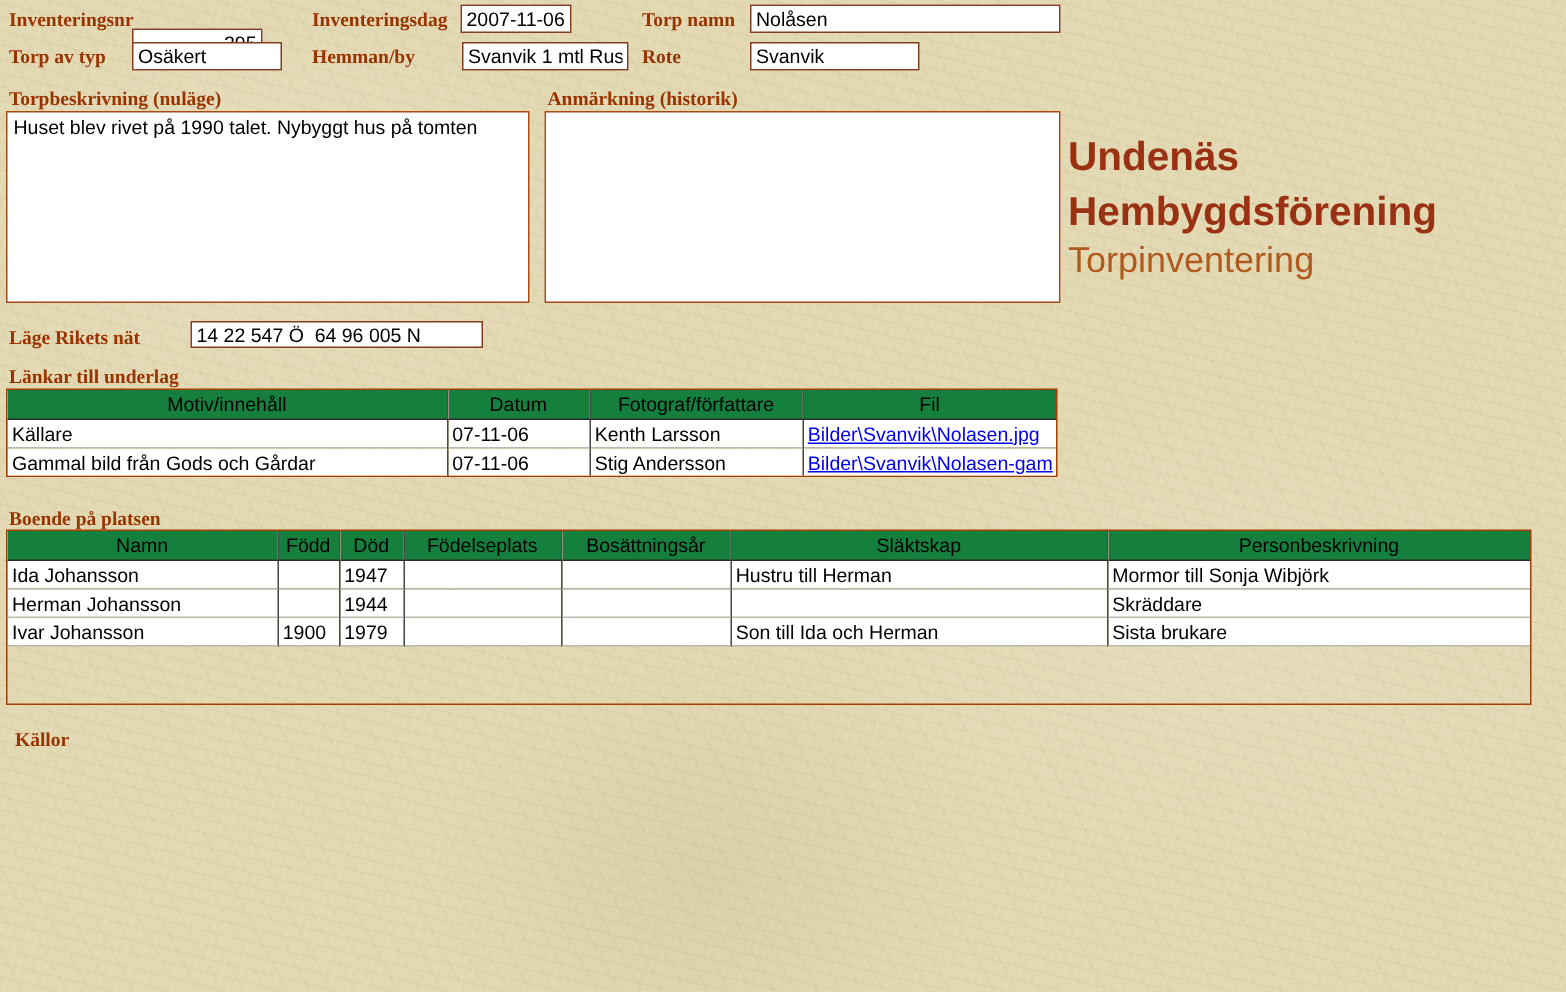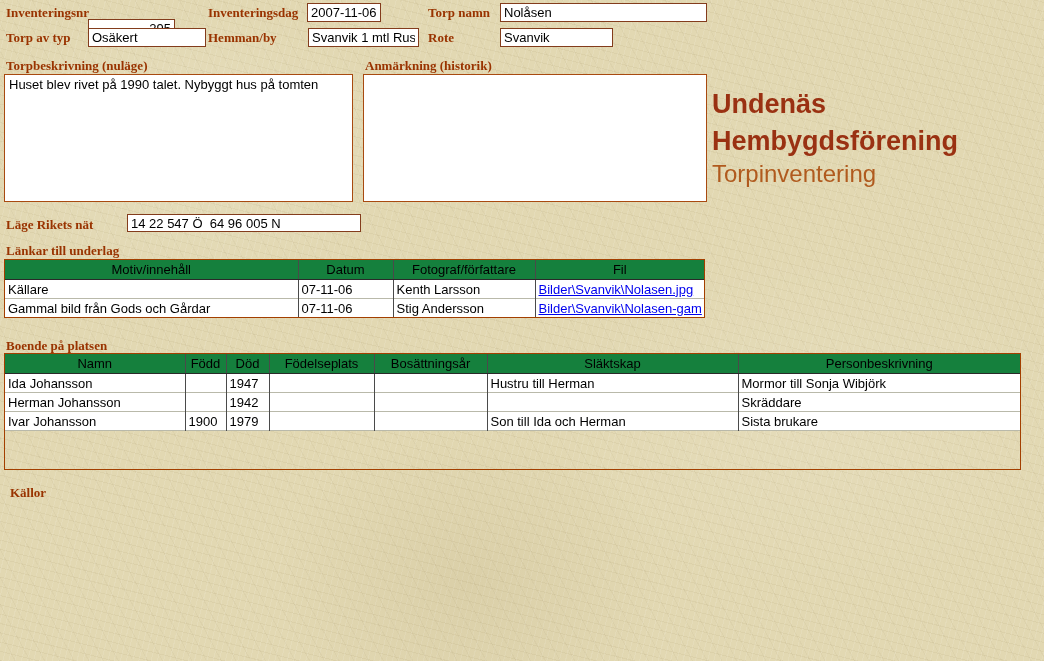--- a/index.html
+++ b/index.html
@@ -73,42 +73,42 @@
   <span class="lbl" style="left:6px;top:5px">Inventeringsnr</span>
   <input class="fld num" style="left: 88px; top: 19px; width: 87px;" value="295">
 
   <span class="lbl" style="left:208px;top:5px">Inventeringsdag</span>
   <input class="fld" style="left: 307px; top: 3px; width: 74px;" value="2007-11-06">
 
   <span class="lbl" style="left:428px;top:5px">Torp namn</span>
   <input class="fld bold" style="left: 500px; top: 3px; width: 207px;" value="Nolåsen">
 
   <span class="lbl" style="left:6px;top:30px">Torp av typ</span>
-  <input class="fld" style="left: 88px; top: 28px; width: 118px;" value="Osäkert">
+  <input class="fld" style="left: 88px; top: 28px; width: 100px;" value="Osäkert">
 
   <span class="lbl" style="left:208px;top:30px">Hemman/by</span>
   <input class="fld" style="left: 308px; top: 28px; width: 111px;" value="Svanvik 1 mtl Rust">
 
   <span class="lbl" style="left:428px;top:30px">Rote</span>
   <input class="fld" style="left: 500px; top: 28px; width: 113px;" value="Svanvik">
 
   <span class="lbl" style="left:6px;top:58px">Torpbeskrivning (nuläge)</span>
   <span class="lbl" style="left:365px;top:58px">Anmärkning (historik)</span>
 
   <textarea class="ta" style="left: 4px; top: 74px; width: 349px; height: 128px;">Huset blev rivet på 1990 talet. Nybyggt hus på tomten</textarea>
   <textarea class="ta" style="left: 363px; top: 74px; width: 344px; height: 128px;"></textarea>
 
   <div class="branding">
     <div class="title">Undenäs</div>
     <div class="title">Hembygdsförening</div>
     <div class="subtitle">Torpinventering</div>
   </div>
 
   <span class="lbl" style="left:6px;top:217px">Läge Rikets nät</span>
-  <input class="fld" style="left: 127px; top: 214px; width: 234px; height: 18px;" value="14 22 547 Ö  64 96 005 N">
+  <input class="fld" style="left: 127px; top: 214px; width: 195px; height: 18px;" value="14 22 547 Ö  64 96 005 N">
 
   <span class="lbl" style="left:6px;top:243px">Länkar till underlag</span>
   <div class="tbl-box" style="left:4px;top:259px;width:701px">
     <table class="data" style="width:699px">
       <colgroup>
           <col style="width:293px">
           <col style="width:95px">
           <col style="width:142px">
           <col style="width:169px">
         </colgroup>
@@ -162,21 +162,21 @@
         <td></td>
         <td>1947</td>
         <td></td>
         <td></td>
         <td>Hustru till Herman</td>
         <td>Mormor till Sonja Wibjörk</td>
       </tr>
       <tr class="r">
         <td>Herman Johansson</td>
         <td></td>
-        <td>1942</td>
+        <td>1944</td>
         <td></td>
         <td></td>
         <td></td>
         <td>Skräddare</td>
       </tr>
       <tr class="r">
         <td>Ivar Johansson</td>
         <td>1900</td>
         <td>1979</td>
         <td></td>

